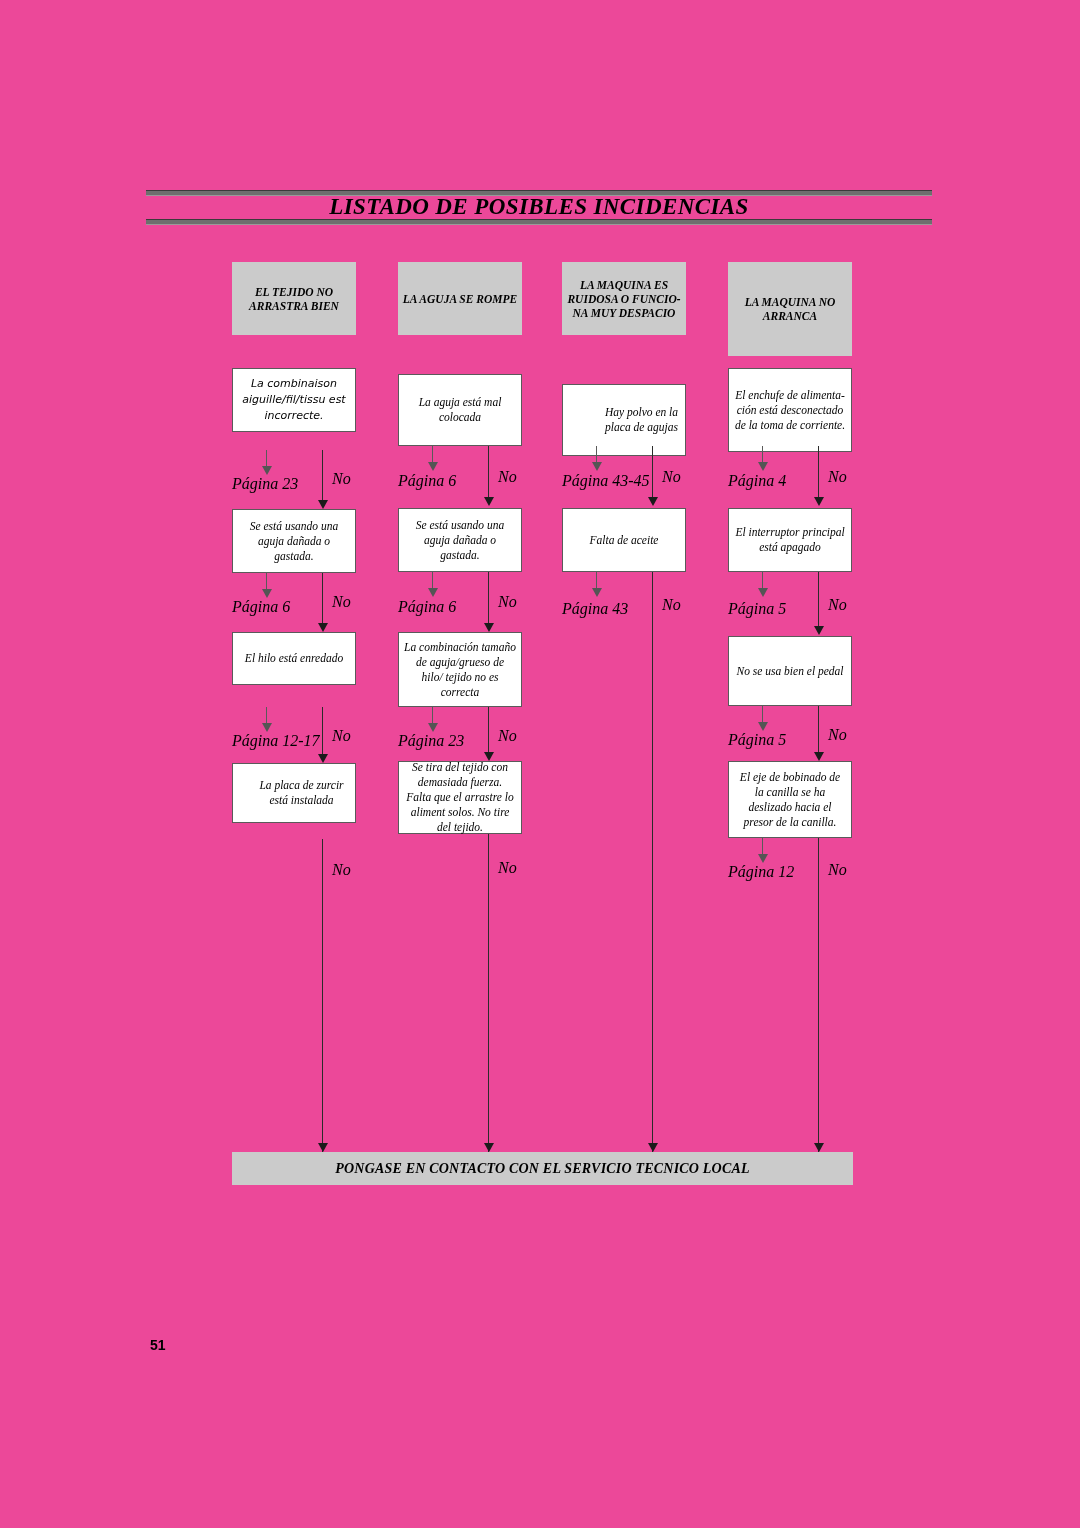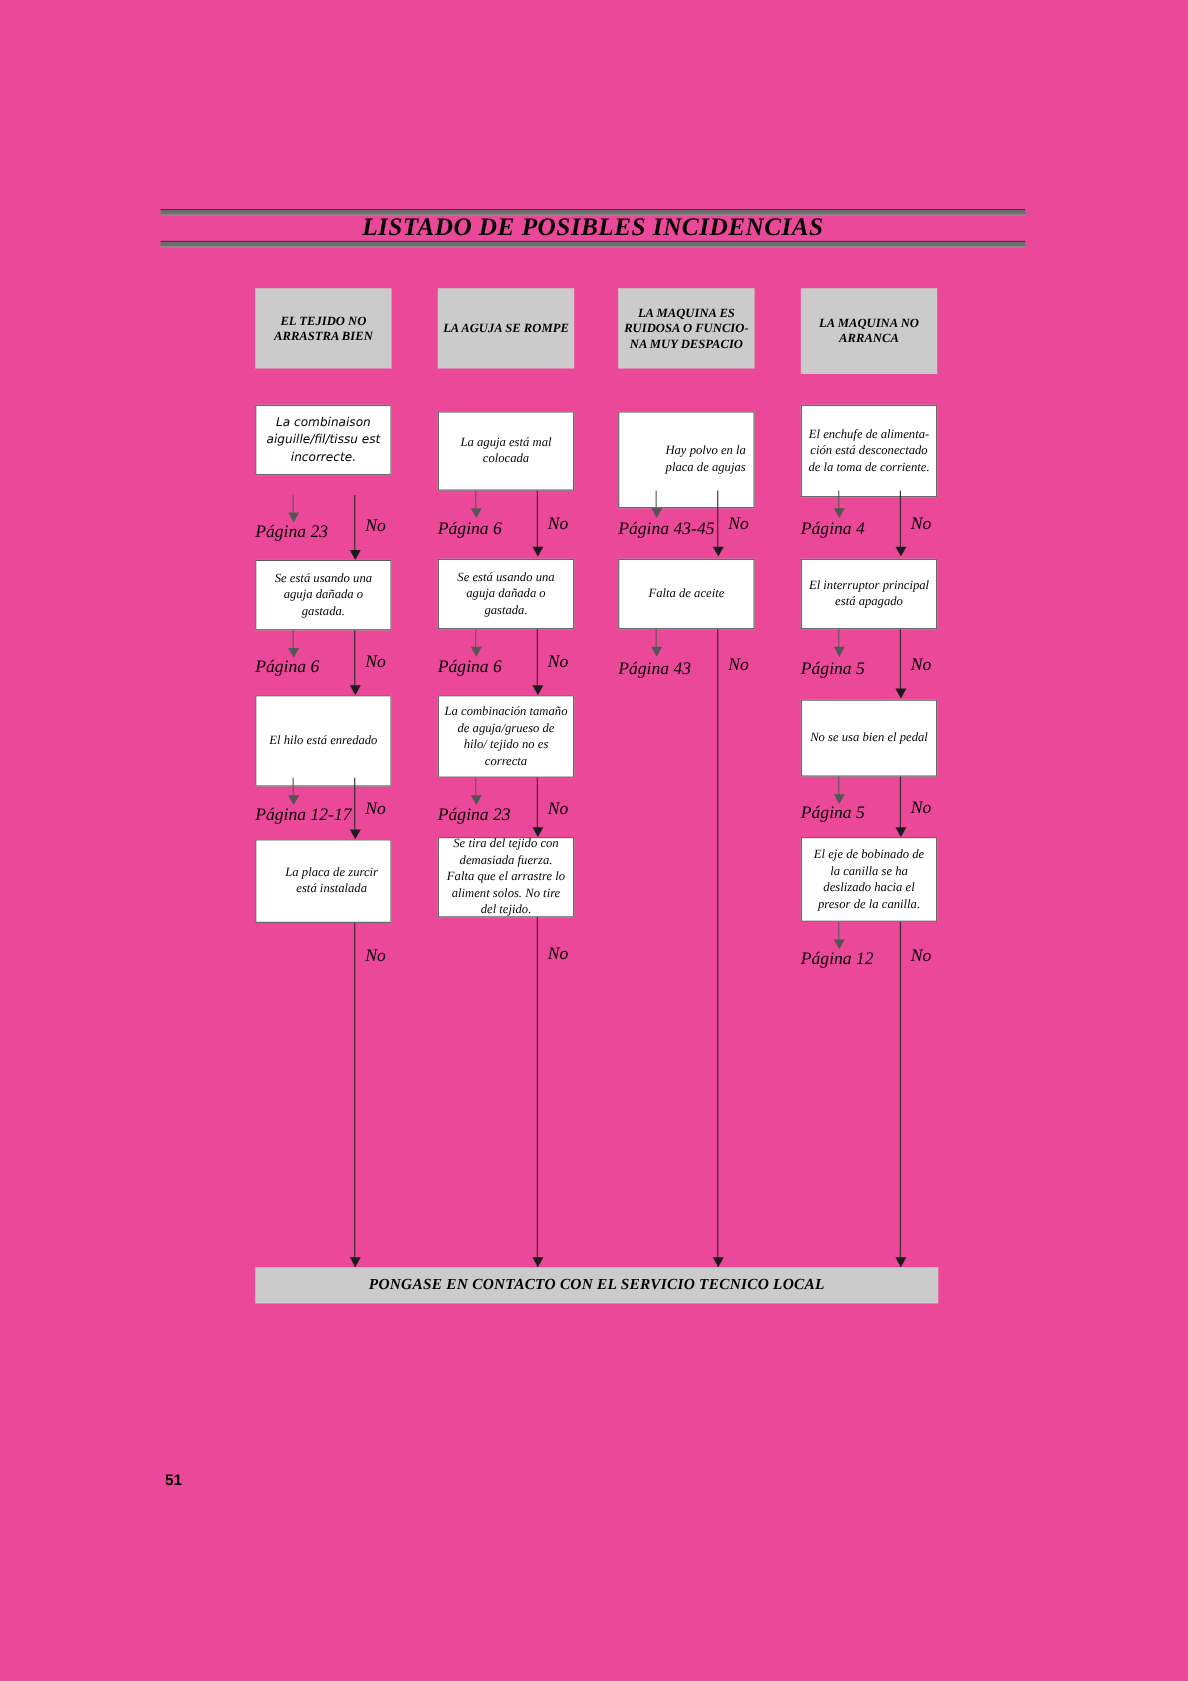--- a/index.html
+++ b/index.html
@@ -171,29 +171,29 @@
     <div class="edge-label no" style="left:100px;top:472px;">No</div>
 
     <div class="node-box" style="top:509px;height:64px;">Se está usando una aguja dañada o gastada.</div>
     <div class="vline gray" style="left:34px;top:573px;height:19px;"></div>
     <div class="arrow-head gray" style="left:30px;top:589px;"></div>
     <div class="edge-label page" style="left:0px;top:600px;">Página 6</div>
     <div class="vline" style="left:90px;top:573px;height:54px;"></div>
     <div class="arrow-head" style="left:86px;top:623px;"></div>
     <div class="edge-label no" style="left:100px;top:595px;">No</div>
 
-    <div class="node-box" style="top:632px;height:83px;">El hilo está enredado</div>
+    <div class="node-box" style="top:632px;height:53px;">El hilo está enredado</div>
     <div class="vline gray" style="left:34px;top:707px;height:19px;"></div>
     <div class="arrow-head gray" style="left:30px;top:723px;"></div>
     <div class="edge-label page" style="left:0px;top:734px;">Página 12-17</div>
     <div class="vline" style="left:90px;top:707px;height:51px;"></div>
     <div class="arrow-head" style="left:86px;top:754px;"></div>
     <div class="edge-label no" style="left:100px;top:729px;">No</div>
 
-    <div class="node-box" style="top:763px;height:76px;padding-left:20px;">La placa de zurcir está instalada</div>
+    <div class="node-box" style="top:763px;height:60px;padding-left:20px;">La placa de zurcir está instalada</div>
     <div class="vline" style="left:90px;top:839px;height:313px;"></div>
     <div class="arrow-head" style="left:86px;top:1143px;"></div>
     <div class="edge-label no" style="left:100px;top:863px;">No</div>
   </div>
 
   <div class="col" id="col-1">
     <div class="header-box" style="top:262px;height:73px;">LA AGUJA SE ROMPE</div>
 
     <div class="node-box" style="top:374px;height:72px;">La aguja está mal colocada</div>
     <div class="vline gray" style="left:34px;top:446px;height:19px;"></div>
@@ -221,39 +221,39 @@
 
     <div class="node-box" style="top:761px;height:73px;">Se tira del tejido con demasiada fuerza. Falta que el arrastre lo aliment solos. No tire del tejido.</div>
     <div class="vline" style="left:90px;top:834px;height:318px;"></div>
     <div class="arrow-head" style="left:86px;top:1143px;"></div>
     <div class="edge-label no" style="left:100px;top:861px;">No</div>
   </div>
 
   <div class="col" id="col-2">
     <div class="header-box" style="top:262px;height:73px;">LA MAQUINA ES RUIDOSA O FUNCIO- NA MUY DESPACIO</div>
 
-    <div class="node-box" style="top:374px;height:88px;padding-left:40px;">Hay polvo en la placa de agujas</div>
+    <div class="node-box" style="top:384px;height:72px;padding-left:40px;">Hay polvo en la placa de agujas</div>
     <div class="vline gray" style="left:34px;top:446px;height:19px;"></div>
     <div class="arrow-head gray" style="left:30px;top:462px;"></div>
     <div class="edge-label page" style="left:0px;top:474px;">Página 43-45</div>
     <div class="vline" style="left:90px;top:446px;height:55px;"></div>
     <div class="arrow-head" style="left:86px;top:497px;"></div>
     <div class="edge-label no" style="left:100px;top:470px;">No</div>
 
     <div class="node-box" style="top:508px;height:64px;">Falta de aceite</div>
     <div class="vline gray" style="left:34px;top:572px;height:19px;"></div>
     <div class="arrow-head gray" style="left:30px;top:588px;"></div>
     <div class="edge-label page" style="left:0px;top:602px;">Página 43</div>
     <div class="vline" style="left:90px;top:572px;height:580px;"></div>
     <div class="arrow-head" style="left:86px;top:1143px;"></div>
     <div class="edge-label no" style="left:100px;top:598px;">No</div>
   </div>
 
   <div class="col" id="col-3">
-    <div class="header-box" style="top:262px;height:78px;">LA MAQUINA NO ARRANCA</div>
+    <div class="header-box" style="top:262px;height:94px;">LA MAQUINA NO ARRANCA</div>
 
     <div class="node-box" style="top:368px;height:84px;">El enchufe de alimenta- ción está desconectado de la toma de corriente.</div>
     <div class="vline gray" style="left:34px;top:446px;height:19px;"></div>
     <div class="arrow-head gray" style="left:30px;top:462px;"></div>
     <div class="edge-label page" style="left:0px;top:474px;">Página 4</div>
     <div class="vline" style="left:90px;top:446px;height:55px;"></div>
     <div class="arrow-head" style="left:86px;top:497px;"></div>
     <div class="edge-label no" style="left:100px;top:470px;">No</div>
 
     <div class="node-box" style="top:508px;height:64px;">El interruptor principal está apagado</div>

